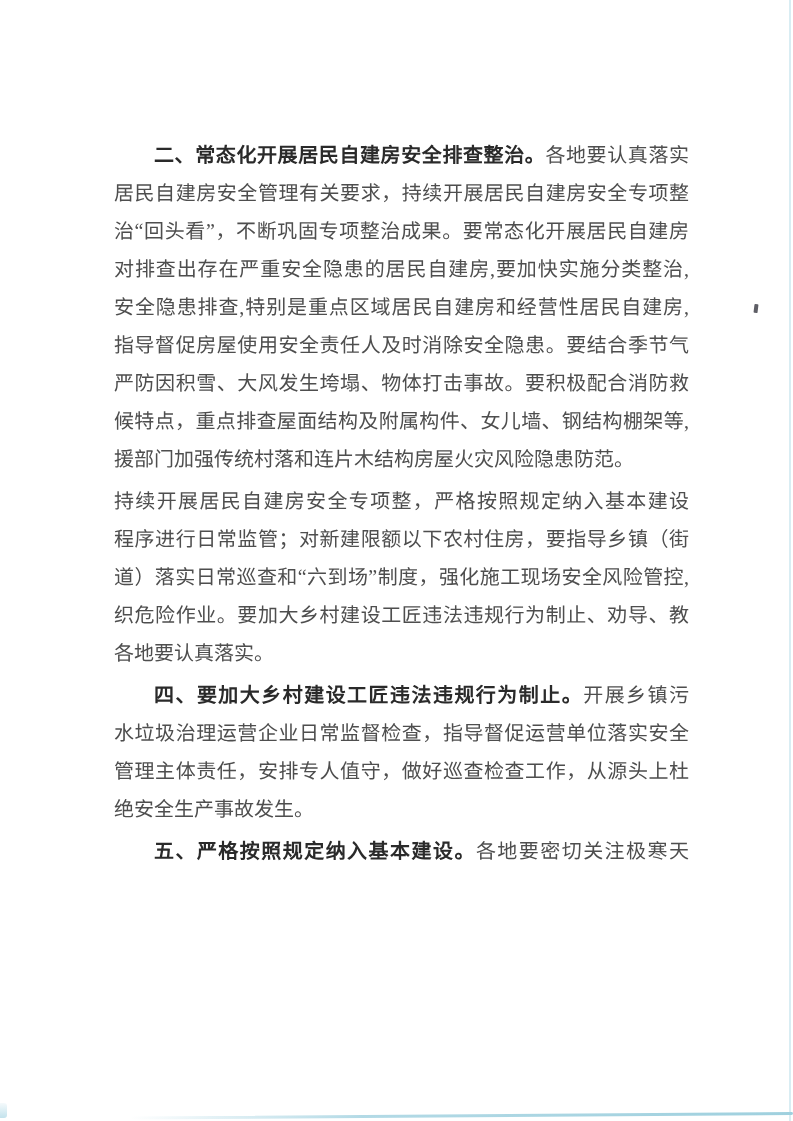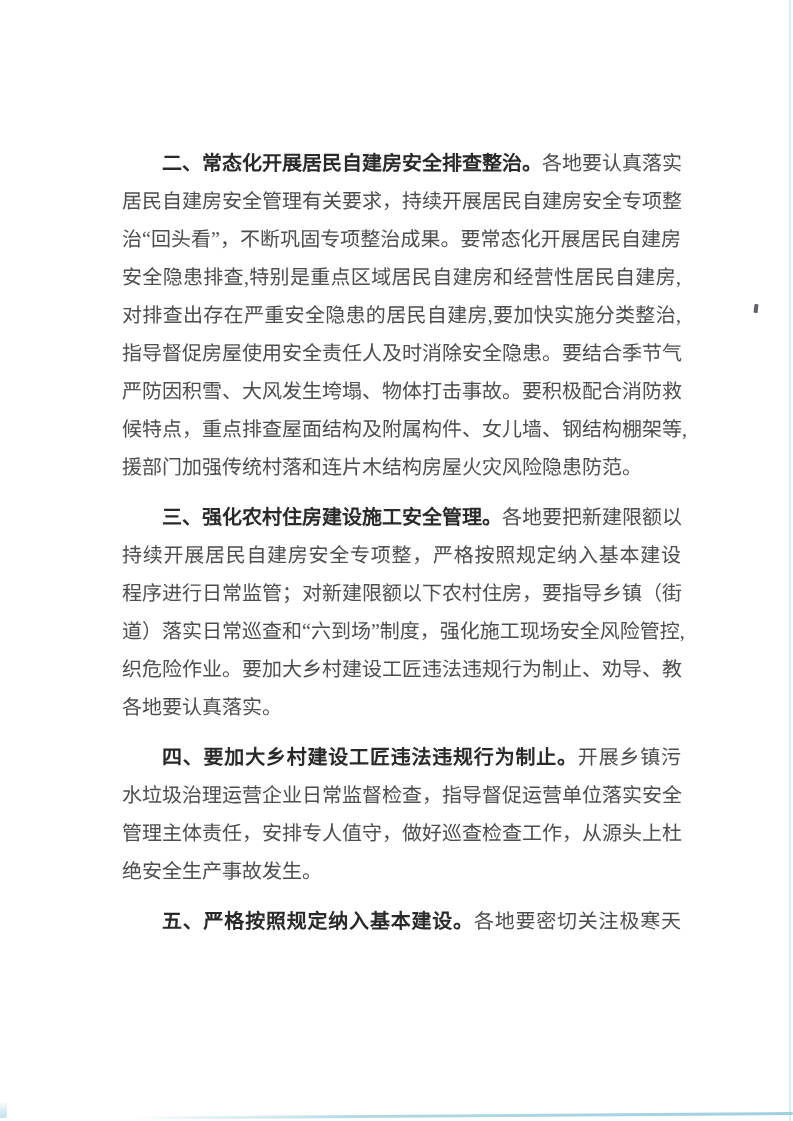--- a/index.html
+++ b/index.html
@@ -16,21 +16,21 @@
     font-family: "Liberation Serif", "DejaVu Serif", serif;
   }
   .content {
     position: absolute;
     left: 110px;
     top: 132px;
     width: 583px;
     color: #4e4e4e;
     font-size: 20px;
   }
-  .para { margin: 12px; }
+  .para { margin: 4px; }
   .line {
     height: 38px;
     line-height: 38px;
     text-align: justify;
     text-align-last: justify;
     white-space: nowrap;
   }
   .line.first { text-indent: 40px; }
   .line.last  { text-align-last: left; }
   .lead {
@@ -81,30 +81,29 @@
 <body>
 
 <div class="page">
 
   <div class="content">
 
     <div class="para">
       <div class="line first"><span class="lead">二、常态化开展居民自建房安全排查整治。</span><span>各地要认真落实</span></div>
       <div class="line">居民自建房安全管理有关要求，持续开展居民自建房安全专项整</div>
       <div class="line">治“回头看”，不断巩固专项整治成果。要常态化开展居民自建房</div>
+      <div class="line">对排查出存在严重安全隐患的居民自建房,要加快实施分类整治,</div>
       <div class="line">安全隐患排查,特别是重点区域居民自建房和经营性居民自建房,</div>
-      <div class="line">对排查出存在严重安全隐患的居民自建房,要加快实施分类整治,</div>
       <div class="line">指导督促房屋使用安全责任人及时消除安全隐患。要结合季节气</div>
       <div class="line">严防因积雪、大风发生垮塌、物体打击事故。要积极配合消防救</div>
       <div class="line">候特点，重点排查屋面结构及附属构件、女儿墙、钢结构棚架等,</div>
       <div class="line last">援部门加强传统村落和连片木结构房屋火灾风险隐患防范。</div>
     </div>
 
     <div class="para">
-      <div class="line first"><span class="lead">三、强化农村住房建设施工安全管理。</span><span>各地要把新建限额以</span></div>
       <div class="line">持续开展居民自建房安全专项整，严格按照规定纳入基本建设</div>
       <div class="line">程序进行日常监管；对新建限额以下农村住房，要指导乡镇（街</div>
       <div class="line">道）落实日常巡查和“六到场”制度，强化施工现场安全风险管控,</div>
       <div class="line">织危险作业。要加大乡村建设工匠违法违规行为制止、劝导、教</div>
       <div class="line last">各地要认真落实。</div>
     </div>
 
     <div class="para">
       <div class="line first"><span class="lead">四、要加大乡村建设工匠违法违规行为制止。</span><span>开展乡镇污</span></div>
       <div class="line">水垃圾治理运营企业日常监督检查，指导督促运营单位落实安全</div>

